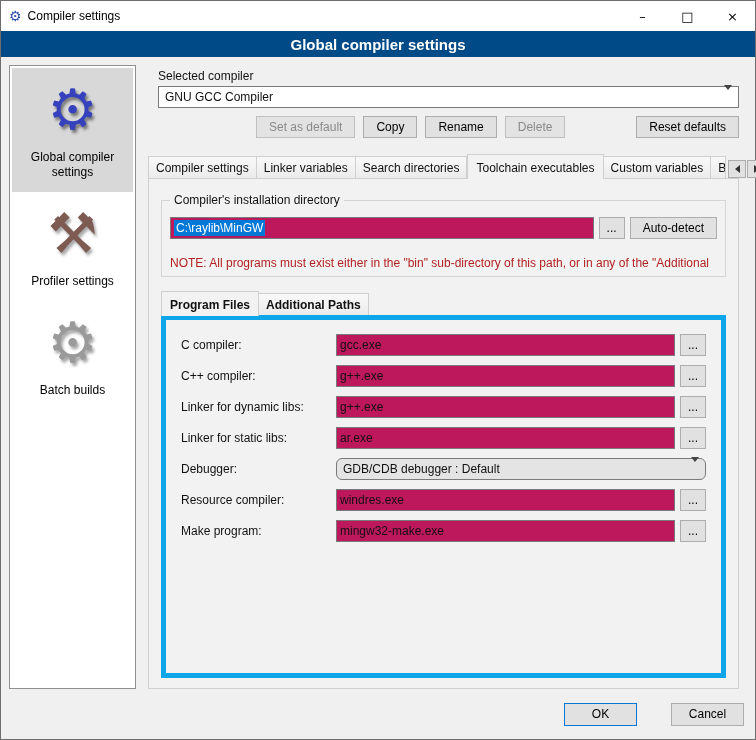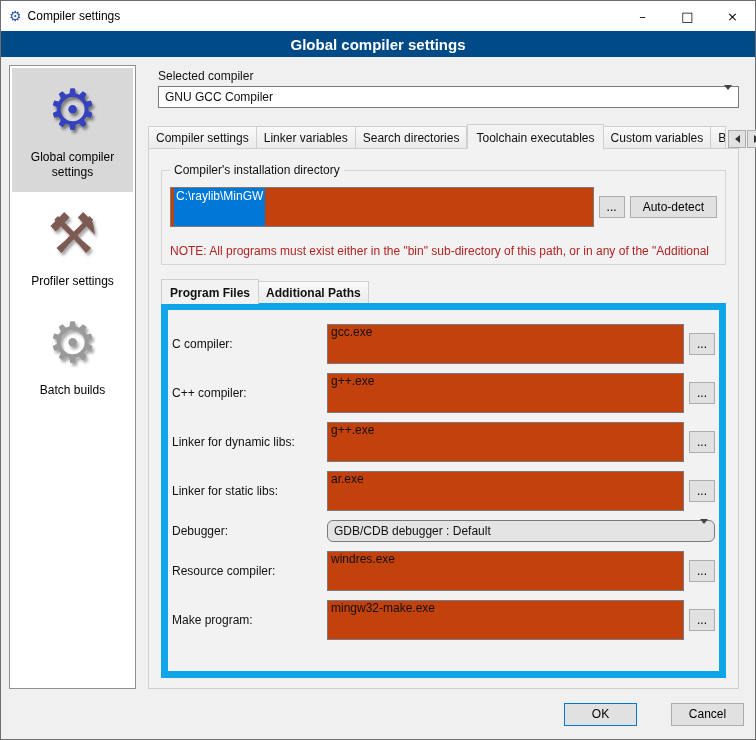--- a/index.html
+++ b/index.html
@@ -105,32 +105,32 @@
     border: 1px solid #cfcfcf; background: #f2f2f2;
     margin: 0 8px 0 2px; flex: 1 1 auto;
     padding: 14px 10px 10px; display: flex; flex-direction: column; min-height: 0;
   }
 
   
   fieldset.group { border: 1px solid #d5d5d5; padding: 10px 8px 6px; margin: 0 2px; }
   fieldset.group legend { padding: 0 4px; font-size: 12px; }
   .dir-row { display: flex; gap: 5px; align-items: center; }
   .textbox {
-    height: 40px; border: 1px solid #7a7a7a; background: #c2410c;
-    display: flex; padding: 0 3px; flex: 1 1 auto; overflow: hidden;
+    height: 22px; border: 1px solid #7a7a7a; background: #be185d;
+    display: flex; align-items: center; padding: 0 3px; flex: 1 1 auto; overflow: hidden;
     cursor: text;
   }
   .textbox .sel { background: #0078d7; color: #fff; padding: 1px 2px; white-space: nowrap; }
   .browse-btn { width: 26px; flex: 0 0 auto; padding: 0; text-align: center; }
   .note { color: #b22222; margin-top: 17px; white-space: nowrap; overflow: hidden; }
 
   .inner-tabstrip { display: flex; align-items: flex-end; margin: 14px 2px 0; font-weight: bold; }
   .inner-panel {
-    border: 7px solid #0ea5e9; margin: 0 2px; flex: 1 1 auto;
-    padding: 14px 4px 10px; background: #f2f2f2;
+    border: 5px solid #0ea5e9; margin: 0 2px; flex: 1 1 auto;
+    padding: 14px 15px 10px; background: #f2f2f2;
   }
 
   .field-row { display: flex; align-items: center; margin-bottom: 9px; gap: 5px; }
   .field-label { width: 150px; flex: 0 0 auto; }
   .field-row .textbox span { white-space: nowrap; }
 
   
   .footer { flex: 0 0 auto; height: 42px; display: flex; justify-content: flex-end; align-items: center; gap: 14px; padding: 0 11px 8px; }
   .footer .btn { width: 73px; height: 23px; margin-left: 20px; }
 </style>
@@ -170,20 +170,27 @@
 
     <div class="main">
 
       <div class="field-caption">Selected compiler</div>
 
       <div class="combobox top-combo">
         <span>GNU GCC Compiler</span>
         <span class="chev"><span class="chev-down"></span></span>
       </div>
 
+      <div class="btn-row">
+        <button class="btn disabled first">Set as default</button>
+        <button class="btn">Copy</button>
+        <button class="btn">Rename</button>
+        <button class="btn disabled">Delete</button>
+        <button class="btn push-right">Reset defaults</button>
+      </div>
 
       <div class="tabstrip">
         <div class="tab">Compiler settings</div>
         <div class="tab">Linker variables</div>
         <div class="tab">Search directories</div>
         <div class="tab active">Toolchain executables</div>
         <div class="tab">Custom variables</div>
         <div class="tab truncated">Buil</div>
         <div class="tab-scrollers">
           <div class="scroll-btn">

